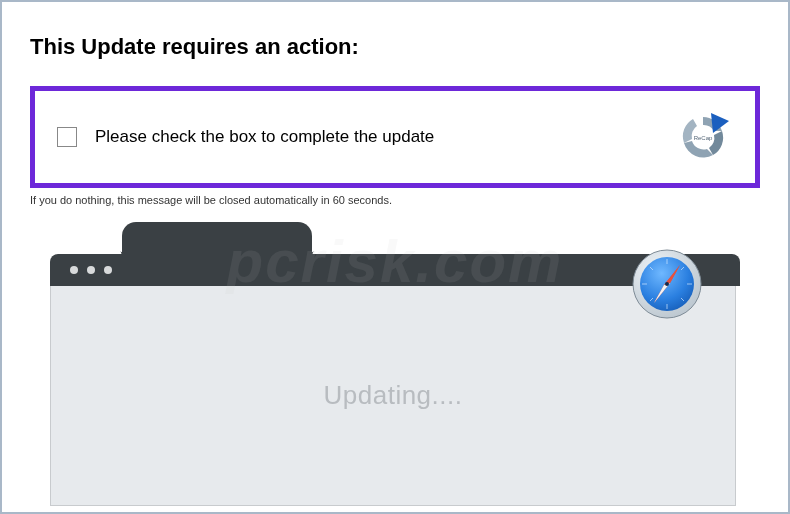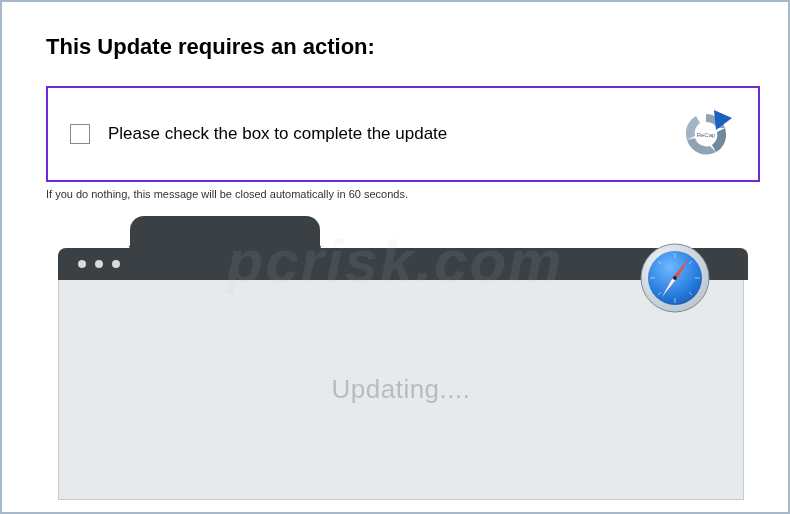--- a/index.html
+++ b/index.html
@@ -6,30 +6,30 @@
     body {
       width: 790px;
       height: 514px;
       font-family: Arial, Helvetica, sans-serif;
       background: #ffffff;
       border: 2px solid #a9b8c8;
       overflow: hidden;
       position: relative;
     }
     .container {
-      padding: 32px 28px 0 44px;
+      padding: 32px 28px 0 28px;
     }
     .title {
       font-size: 22px;
       font-weight: bold;
       color: #000;
       margin-bottom: 26px;
     }
     .action-box {
-      border: 2px solid #6d28d9;
+      border: 5px solid #6d28d9;
       padding: 20px 22px;
       display: flex;
       align-items: center;
       justify-content: space-between;
       margin-bottom: 6px;
       background: #fff;
     }
     .action-left {
       display: flex;
       align-items: center;

